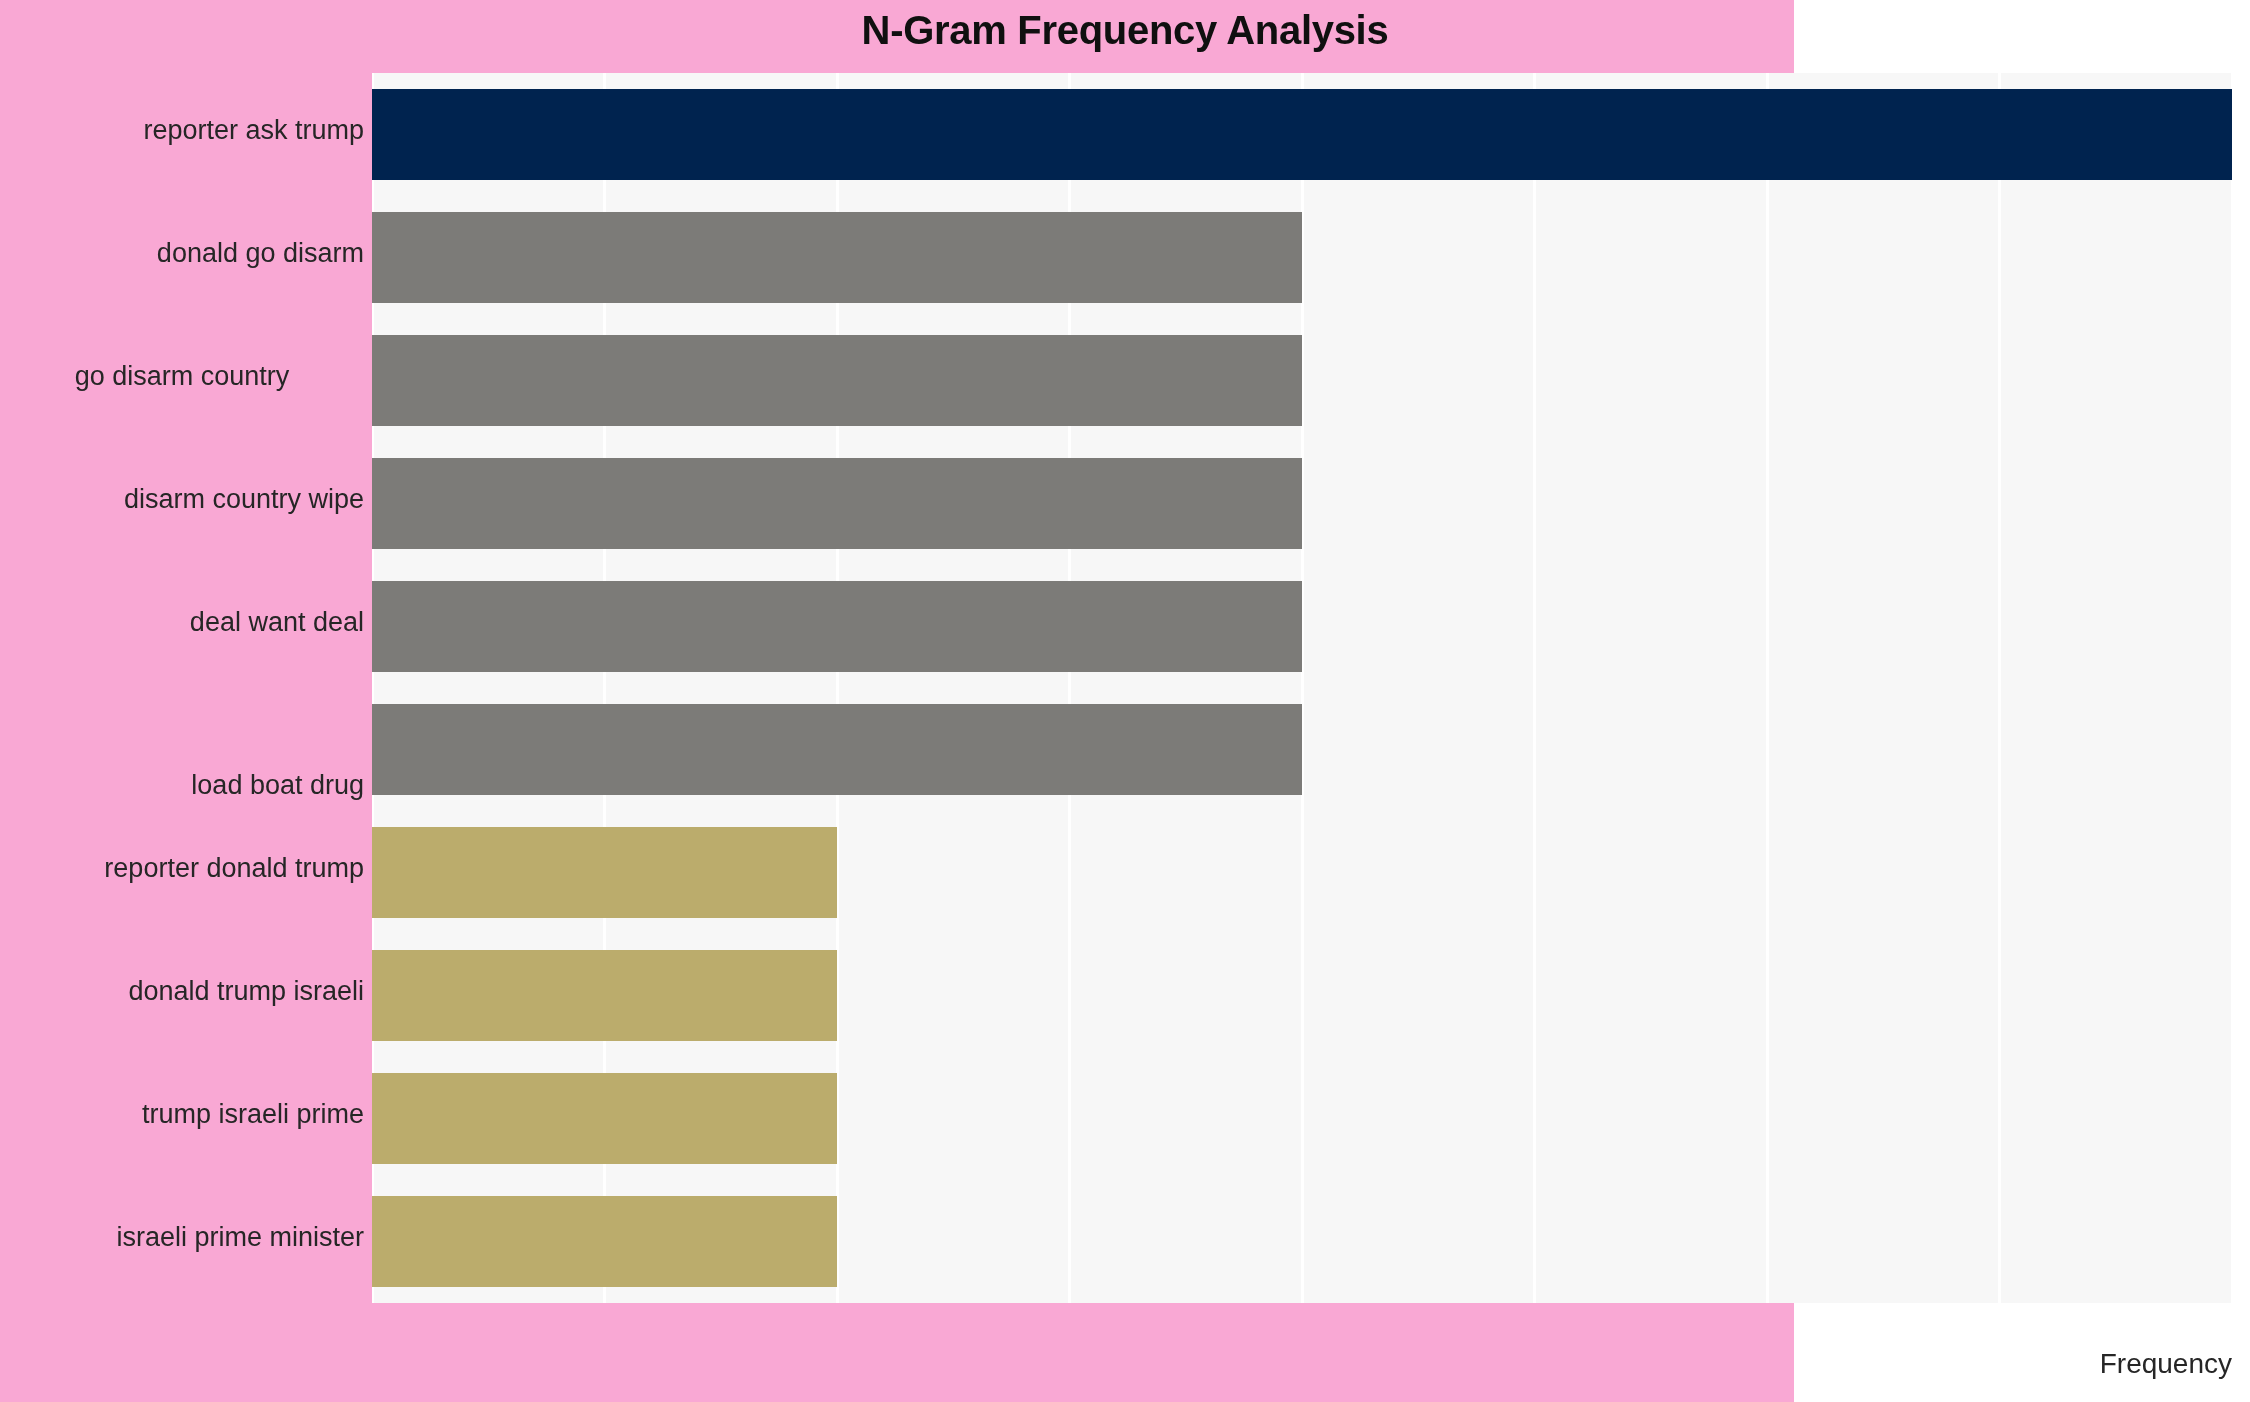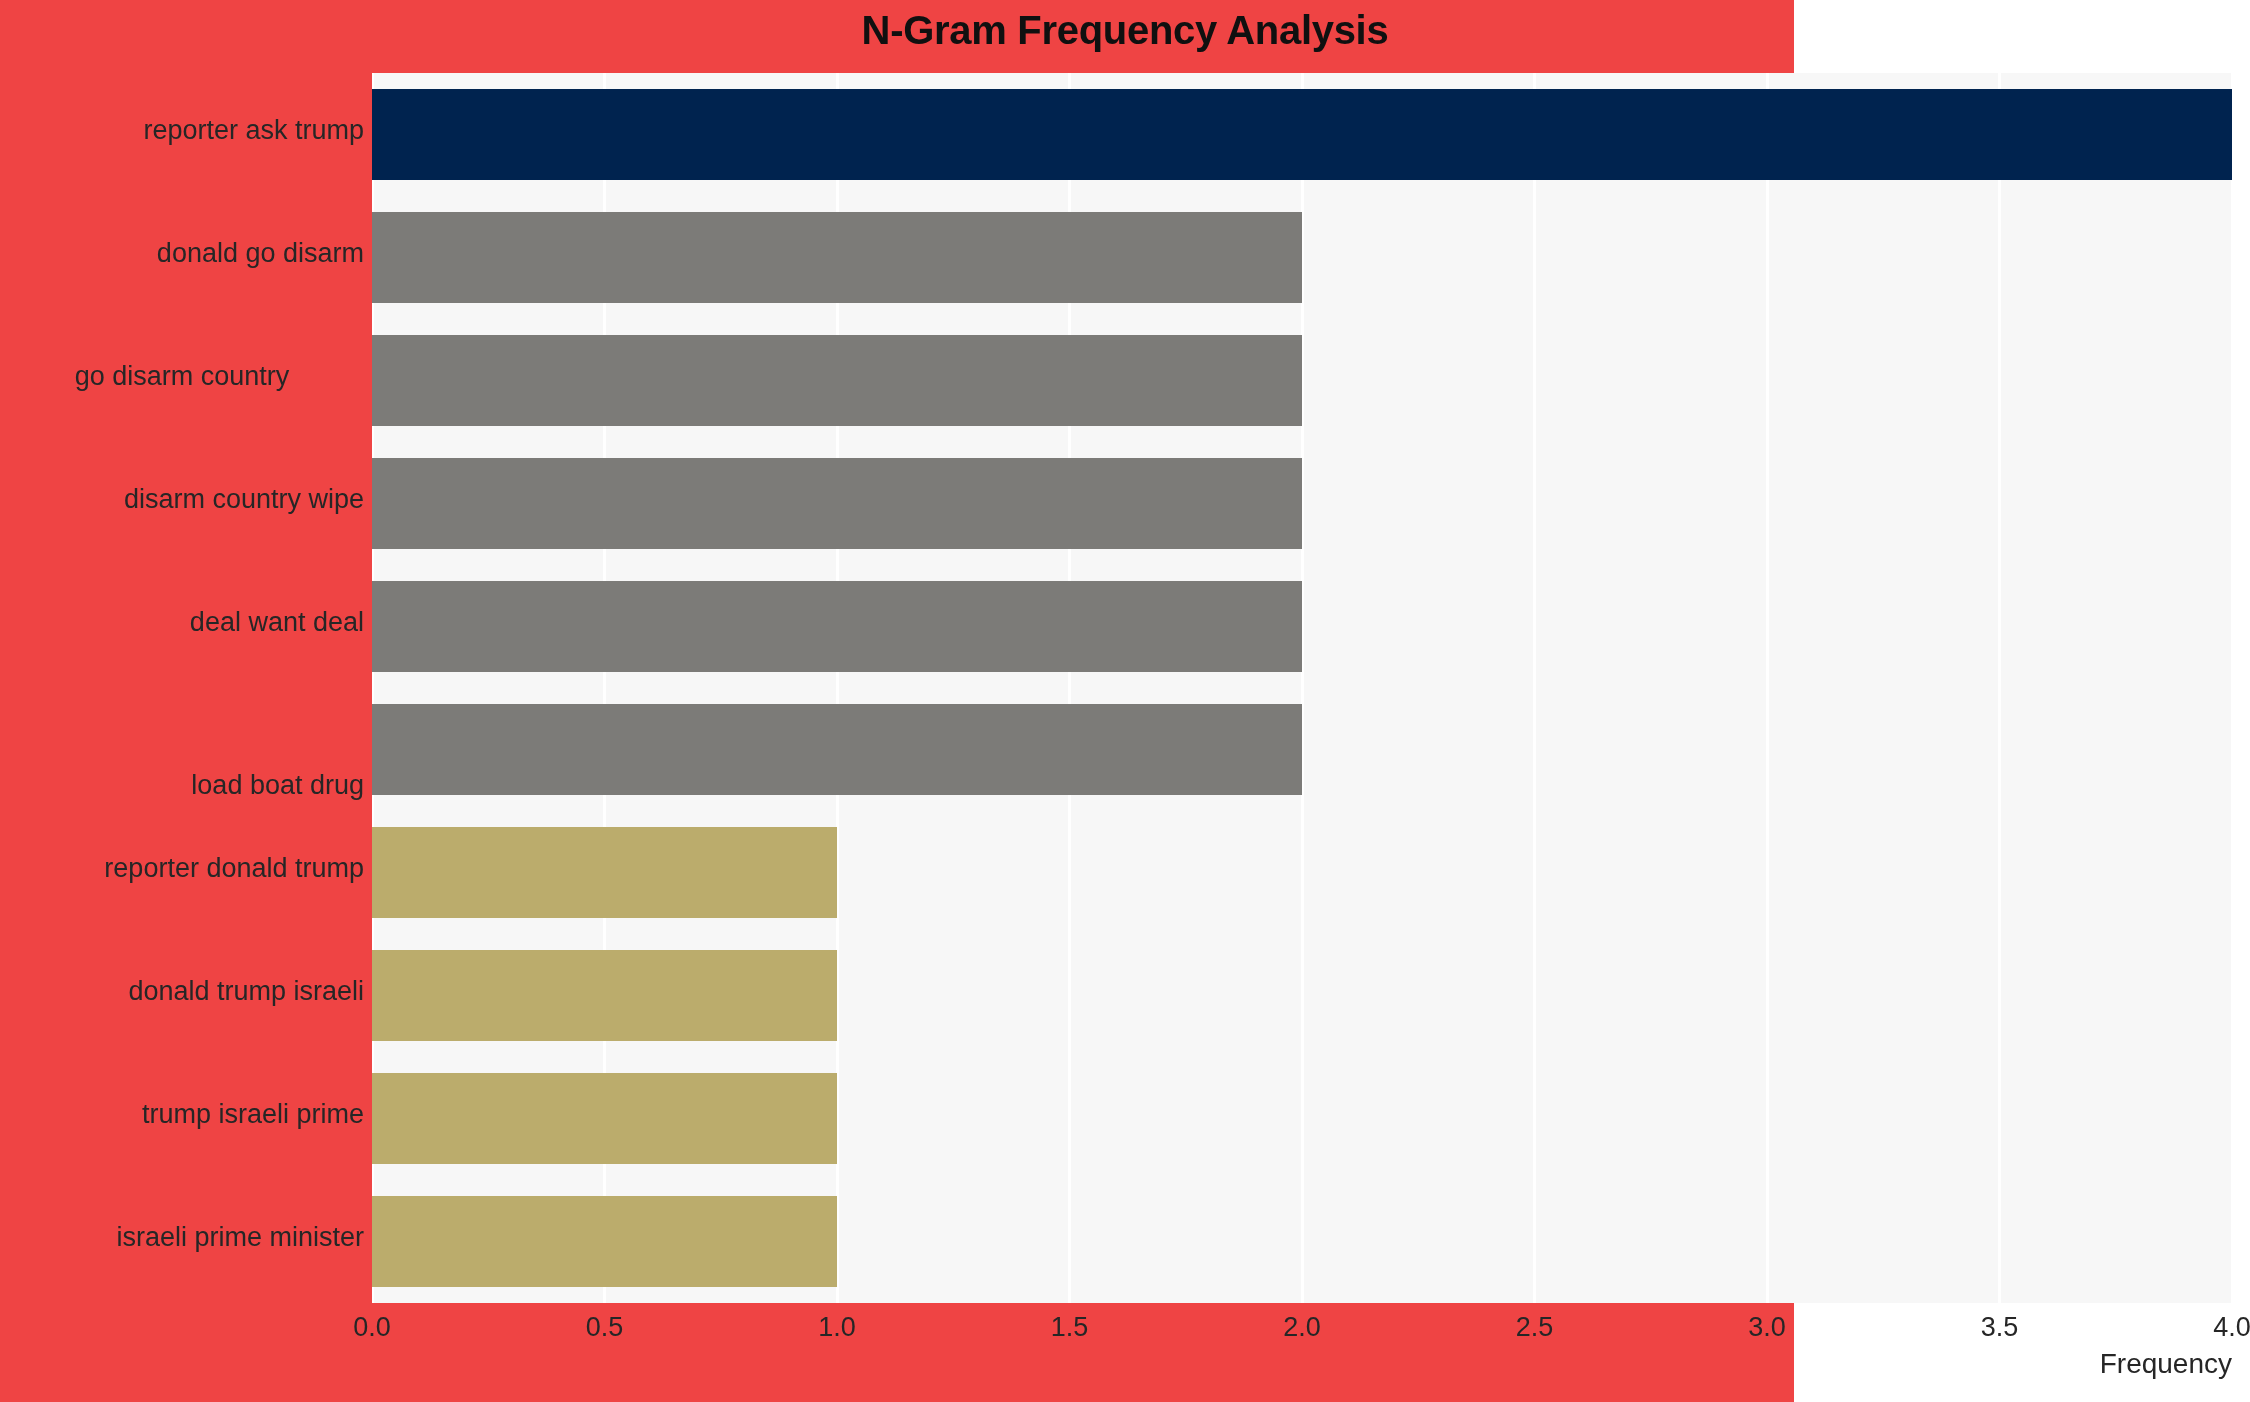--- a/index.html
+++ b/index.html
@@ -14,21 +14,21 @@
     overflow: hidden;
     position: relative;
   }
 
   #figure {
     position: absolute;
     left: 0;
     top: 0;
     width: 1794px;
     height: 1402px;
-    background: #ef4444;
+    background: #f9a8d4;
   }
 
   #chart-title {
     position: absolute;
     left: 0;
     top: 8px;
     width: 2250px;
     text-align: center;
     font-size: 40px;
     font-weight: bold;
@@ -176,27 +176,16 @@
       <div class="y-tick-label" style="top: 290.5px; text-align: center;">go disarm country</div>
       <div class="y-tick-label" style="top: 413.5px;">disarm country wipe</div>
       <div class="y-tick-label" style="top: 536.5px;">deal want deal</div>
       <div class="y-tick-label" style="top: 659.5px; margin-top: 40px;">load boat drug</div>
       <div class="y-tick-label" style="top: 782.5px;">reporter donald trump</div>
       <div class="y-tick-label" style="top: 905.5px;">donald trump israeli</div>
       <div class="y-tick-label" style="top: 1028.5px;">trump israeli prime</div>
       <div class="y-tick-label" style="top: 1151.5px;">israeli prime minister</div>
     </div>
 
-  <div id="x-tick-labels">
-      <div class="x-tick-label" style="left: 0px;">0.0</div>
-      <div class="x-tick-label" style="left: 232.5px;">0.5</div>
-      <div class="x-tick-label" style="left: 465px;">1.0</div>
-      <div class="x-tick-label" style="left: 697.5px;">1.5</div>
-      <div class="x-tick-label" style="left: 930px;">2.0</div>
-      <div class="x-tick-label" style="left: 1162.5px;">2.5</div>
-      <div class="x-tick-label" style="left: 1395px;">3.0</div>
-      <div class="x-tick-label" style="left: 1627.5px;">3.5</div>
-      <div class="x-tick-label" style="left: 1860px;">4.0</div>
-    </div>
 
   <div id="x-axis-title">Frequency</div>
 
 </div>
 
 </body></html>

